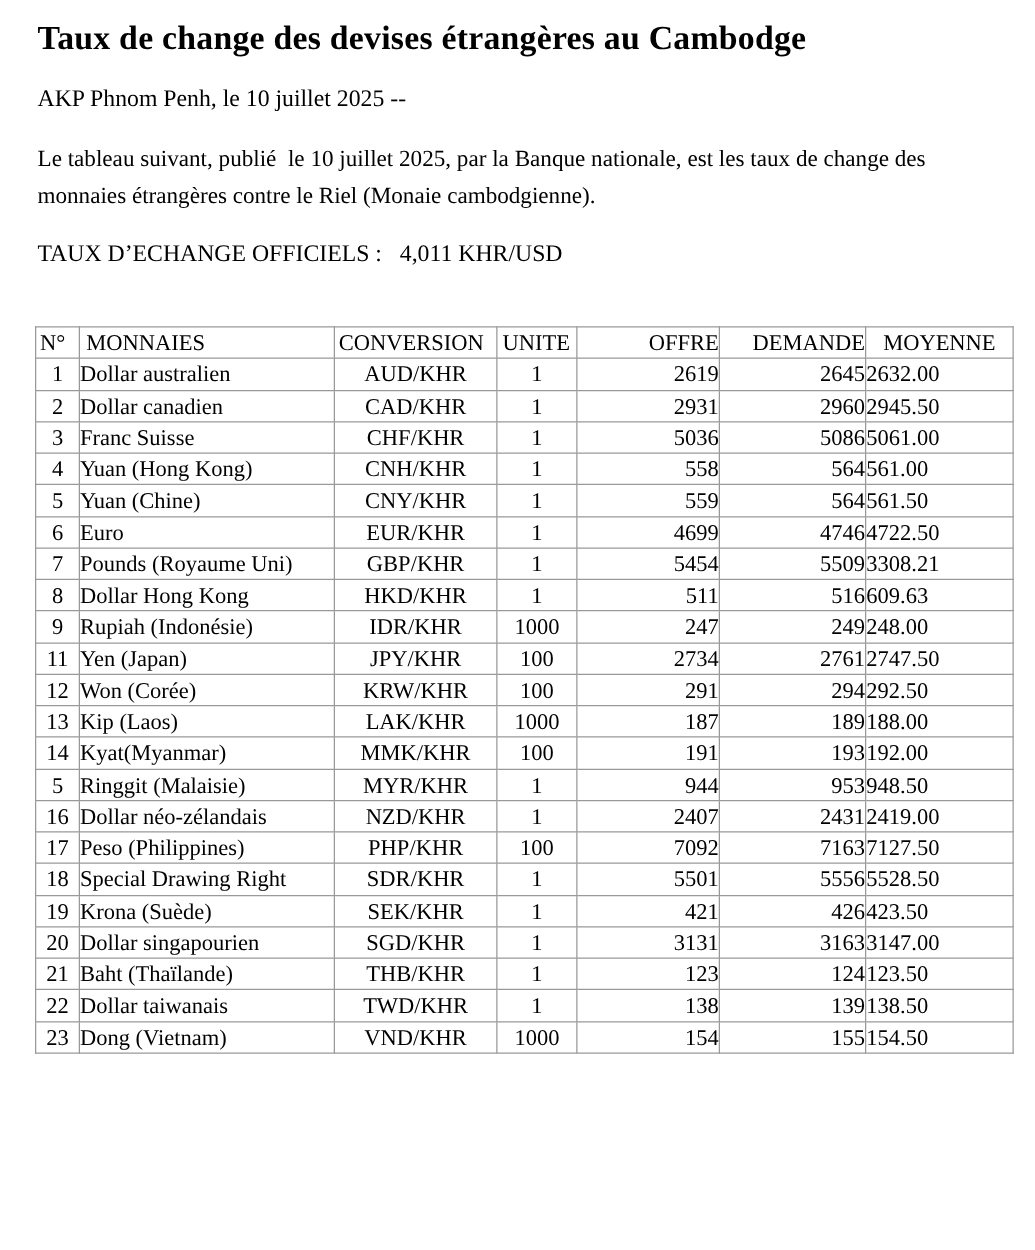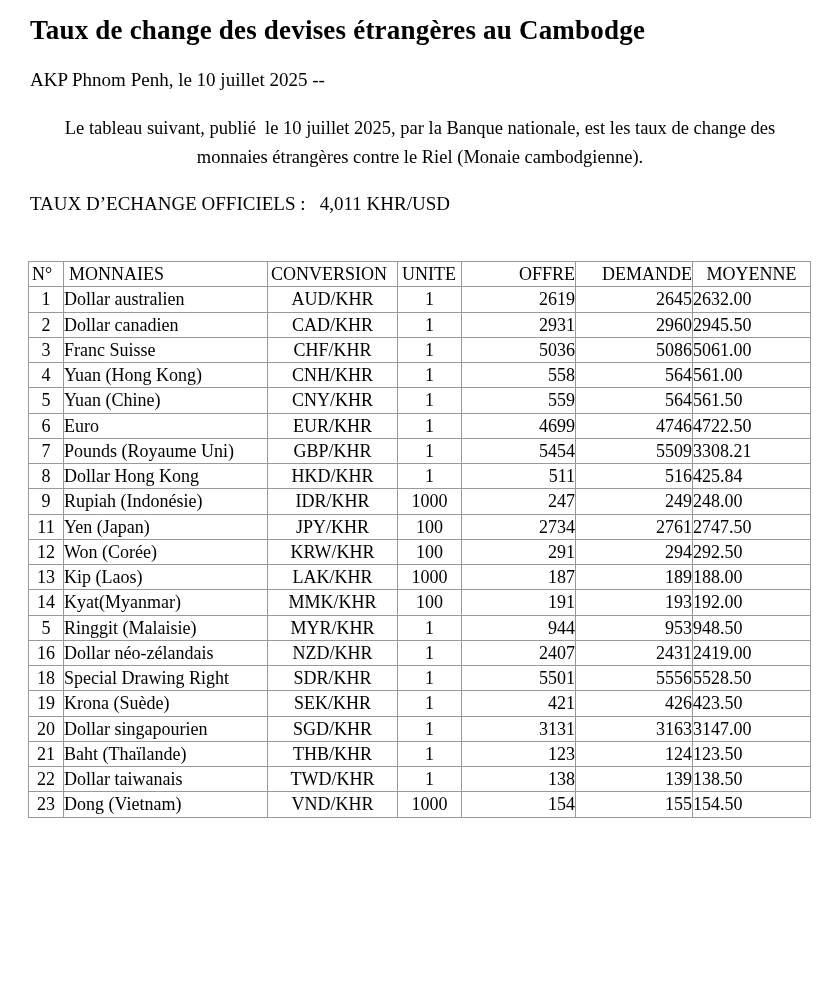--- a/index.html
+++ b/index.html
@@ -32,21 +32,20 @@
     margin: 22px 0 4px 0;
     white-space: pre;
   }
   .intro {
     margin-top: 22px;
     font-size: 18.5px;
   }
   .intro .line {
     line-height: 29px;
     white-space: pre;
-    text-align: center;
   }
   .rate-line {
     font-size: 19px;
     line-height: 24px;
     margin: 20px 0 0 0;
     white-space: pre;
   }
   table.rates {
     border-collapse: collapse;
     table-layout: fixed;
@@ -178,21 +177,21 @@
           <td class="c5">5509</td>
           <td class="c6">3308.21</td>
         </tr>
         <tr>
           <td class="c0">8</td>
           <td class="c1">Dollar Hong Kong</td>
           <td class="c2">HKD/KHR</td>
           <td class="c3">1</td>
           <td class="c4">511</td>
           <td class="c5">516</td>
-          <td class="c6">425.84</td>
+          <td class="c6">609.63</td>
         </tr>
         <tr>
           <td class="c0">9</td>
           <td class="c1">Rupiah (Indonésie)</td>
           <td class="c2">IDR/KHR</td>
           <td class="c3">1000</td>
           <td class="c4">247</td>
           <td class="c5">249</td>
           <td class="c6">248.00</td>
         </tr>
@@ -244,20 +243,29 @@
         <tr>
           <td class="c0">16</td>
           <td class="c1">Dollar néo-zélandais</td>
           <td class="c2">NZD/KHR</td>
           <td class="c3">1</td>
           <td class="c4">2407</td>
           <td class="c5">2431</td>
           <td class="c6">2419.00</td>
         </tr>
         <tr>
+          <td class="c0">17</td>
+          <td class="c1">Peso (Philippines)</td>
+          <td class="c2">PHP/KHR</td>
+          <td class="c3">100</td>
+          <td class="c4">7092</td>
+          <td class="c5">7163</td>
+          <td class="c6">7127.50</td>
+        </tr>
+        <tr>
           <td class="c0">18</td>
           <td class="c1">Special Drawing Right</td>
           <td class="c2">SDR/KHR</td>
           <td class="c3">1</td>
           <td class="c4">5501</td>
           <td class="c5">5556</td>
           <td class="c6">5528.50</td>
         </tr>
         <tr>
           <td class="c0">19</td>

